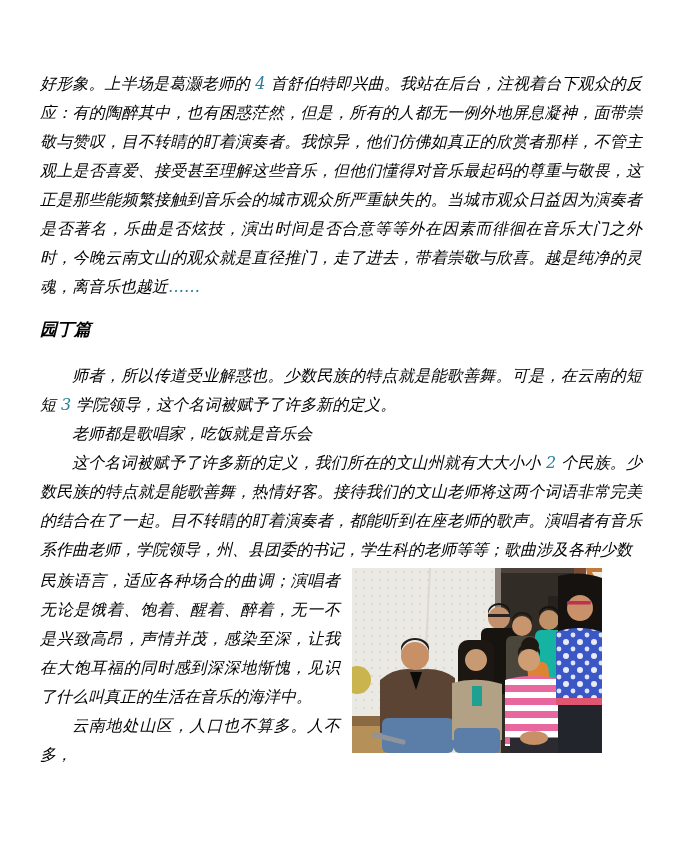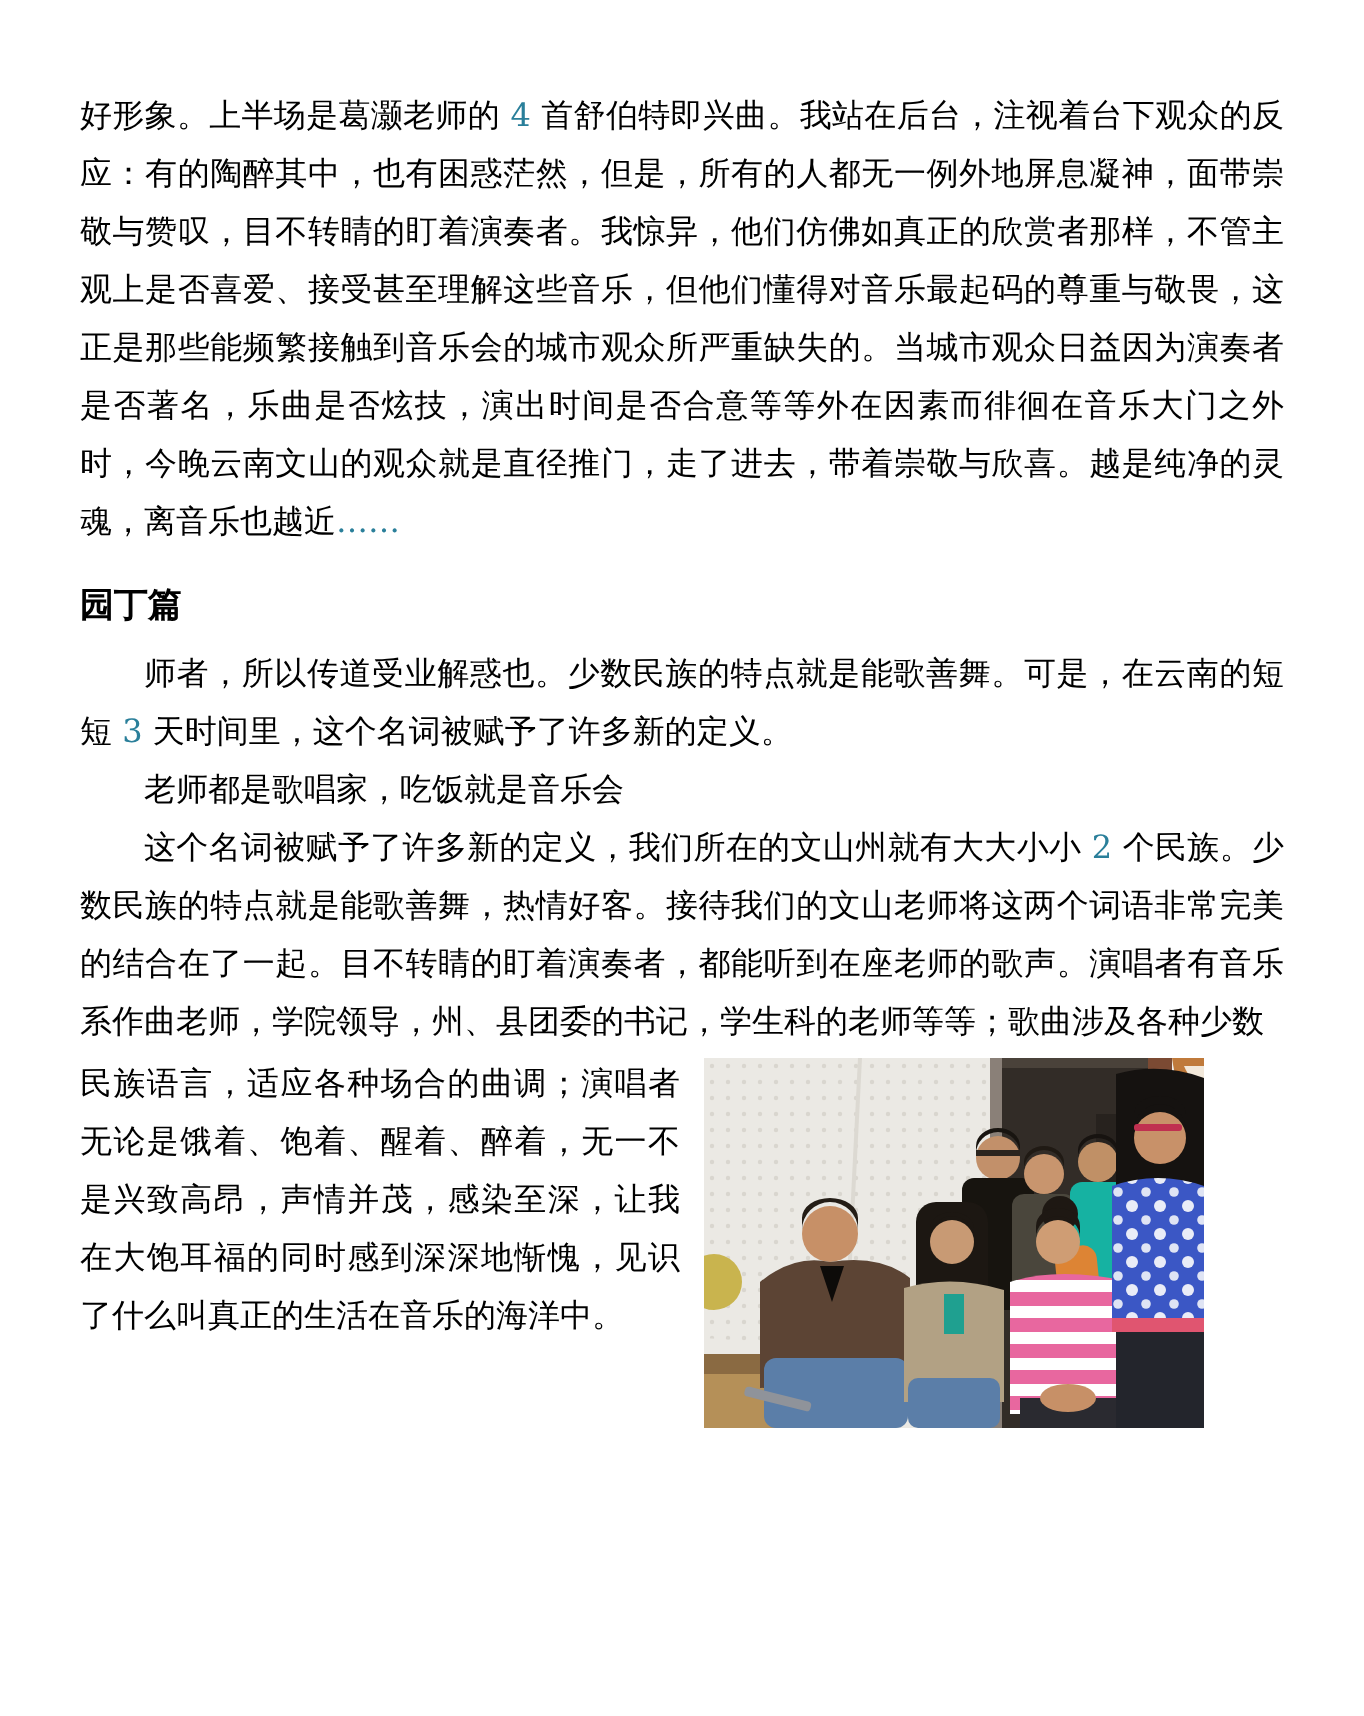--- a/index.html
+++ b/index.html
@@ -1,53 +1,54 @@
 <!DOCTYPE html>
 <html style="--accent: #2a7f9a;"><head>
 <meta charset="utf-8">
 <style>
   html,body{margin:0;padding:0;background:#ffffff;}
   .page{
     position:relative;
     width:682px;height:858px;
     box-sizing:border-box;
-    padding:43px 40px 0 40px;
+    padding:69px 40px 0 40px;
     background:#ffffff;
     font-family:"DejaVu Serif","Liberation Serif",serif;
     font-size:16px;
     line-height:29px;
     color:#000000;
     overflow:hidden;
+    font-style:italic;
   }
   p{margin:0;text-align:justify;}
   .indent{text-indent:2em;}
   .num{color:var(--accent,#2a7f9a);font-family:"DejaVu Serif",serif;}
   h2.section{
     font-size:17px;line-height:29px;font-weight:bold;
-    margin:14px 0 4px 0;color:#000;
+    margin:14px 0 17px 0;color:#000;
   }
   .wrap-zone{margin-top:2px;}
   .photo{
     float:right;
     width:250px;height:185px;
     margin:2px 40px 4px 12px;
     overflow:hidden;
   }
   .photo svg{display:block;}
 </style>
 </head>
 <body>
 
 <div class="page">
 
   <p class="para"><span>好形象。上半场是葛灏老师的 </span><span class="num">4</span><span> 首舒伯特即兴曲。我站在后台，注视着台下观众的反应：有的陶醉其中，也有困惑茫然，但是，所有的人都无一例外地屏息凝神，面带崇敬与赞叹，目不转睛的盯着演奏者。我惊异，他们仿佛如真正的欣赏者那样，不管主观上是否喜爱、接受甚至理解这些音乐，但他们懂得对音乐最起码的尊重与敬畏，这正是那些能频繁接触到音乐会的城市观众所严重缺失的。当城市观众日益因为演奏者是否著名，乐曲是否炫技，演出时间是否合意等等外在因素而徘徊在音乐大门之外时，今晚云南文山的观众就是直径推门，走了进去，带着崇敬与欣喜。越是纯净的灵魂，离音乐也越近</span><span class="num">……</span></p>
 
   <h2 class="section">园丁篇</h2>
 
-  <p class="indent"><span>师者，所以传道受业解惑也。少数民族的特点就是能歌善舞。可是，在云南的短短 </span><span class="num">3</span><span> 天时间里，这个名词被赋予了许多新的定义。</span></p>
+  <p class="indent"><span>师者，所以传道受业解惑也。少数民族的特点就是能歌善舞。可是，在云南的短短 </span><span class="num">3</span><span> 学院领导，这个名词被赋予了许多新的定义。</span></p>
 
   <p class="indent">老师都是歌唱家，吃饭就是音乐会</p>
 
   <p class="indent"><span>这个名词被赋予了许多新的定义，我们所在的文山州就有大大小小 </span><span class="num">2</span><span> 个民族。少数民族的特点就是能歌善舞，热情好客。接待我们的文山老师将这两个词语非常完美的结合在了一起。目不转睛的盯着演奏者，都能听到在座老师的歌声。演唱者有音乐系作曲老师，学院领导，州、县团委的书记，学生科的老师等等；歌曲涉及各种少数</span></p>
 
   <div class="wrap-zone">
 
     <div class="photo">
       <svg width="250" height="185" viewBox="0 0 250 185" xmlns="http://www.w3.org/2000/svg">
         <defs>
@@ -144,16 +145,17 @@
           <path d="M204,64 Q227,56 250,64 L250,134 L204,134 Z" fill="url(#skulls)"></path>
           <rect x="204" y="130" width="46" height="7" fill="#e05570"></rect>
           <rect x="206" y="137" width="44" height="48" fill="#23252c"></rect>
         </g>
       </svg>
     </div>
 
     <p><span>民族语言，适应各种场合的曲调；演唱者无论是饿着、饱着、醒着、醉着，无一不是兴致高昂，声情并茂，感染至深，让我在大饱耳福的同时感到深深地惭愧，见识了什么叫真正的生活在音乐的海洋中。</span></p>
 
 
+    <p class="indent">云南地处山区，人口也不算多。人不多，</p>
 
   </div>
 
 </div>
 
 </body></html>

